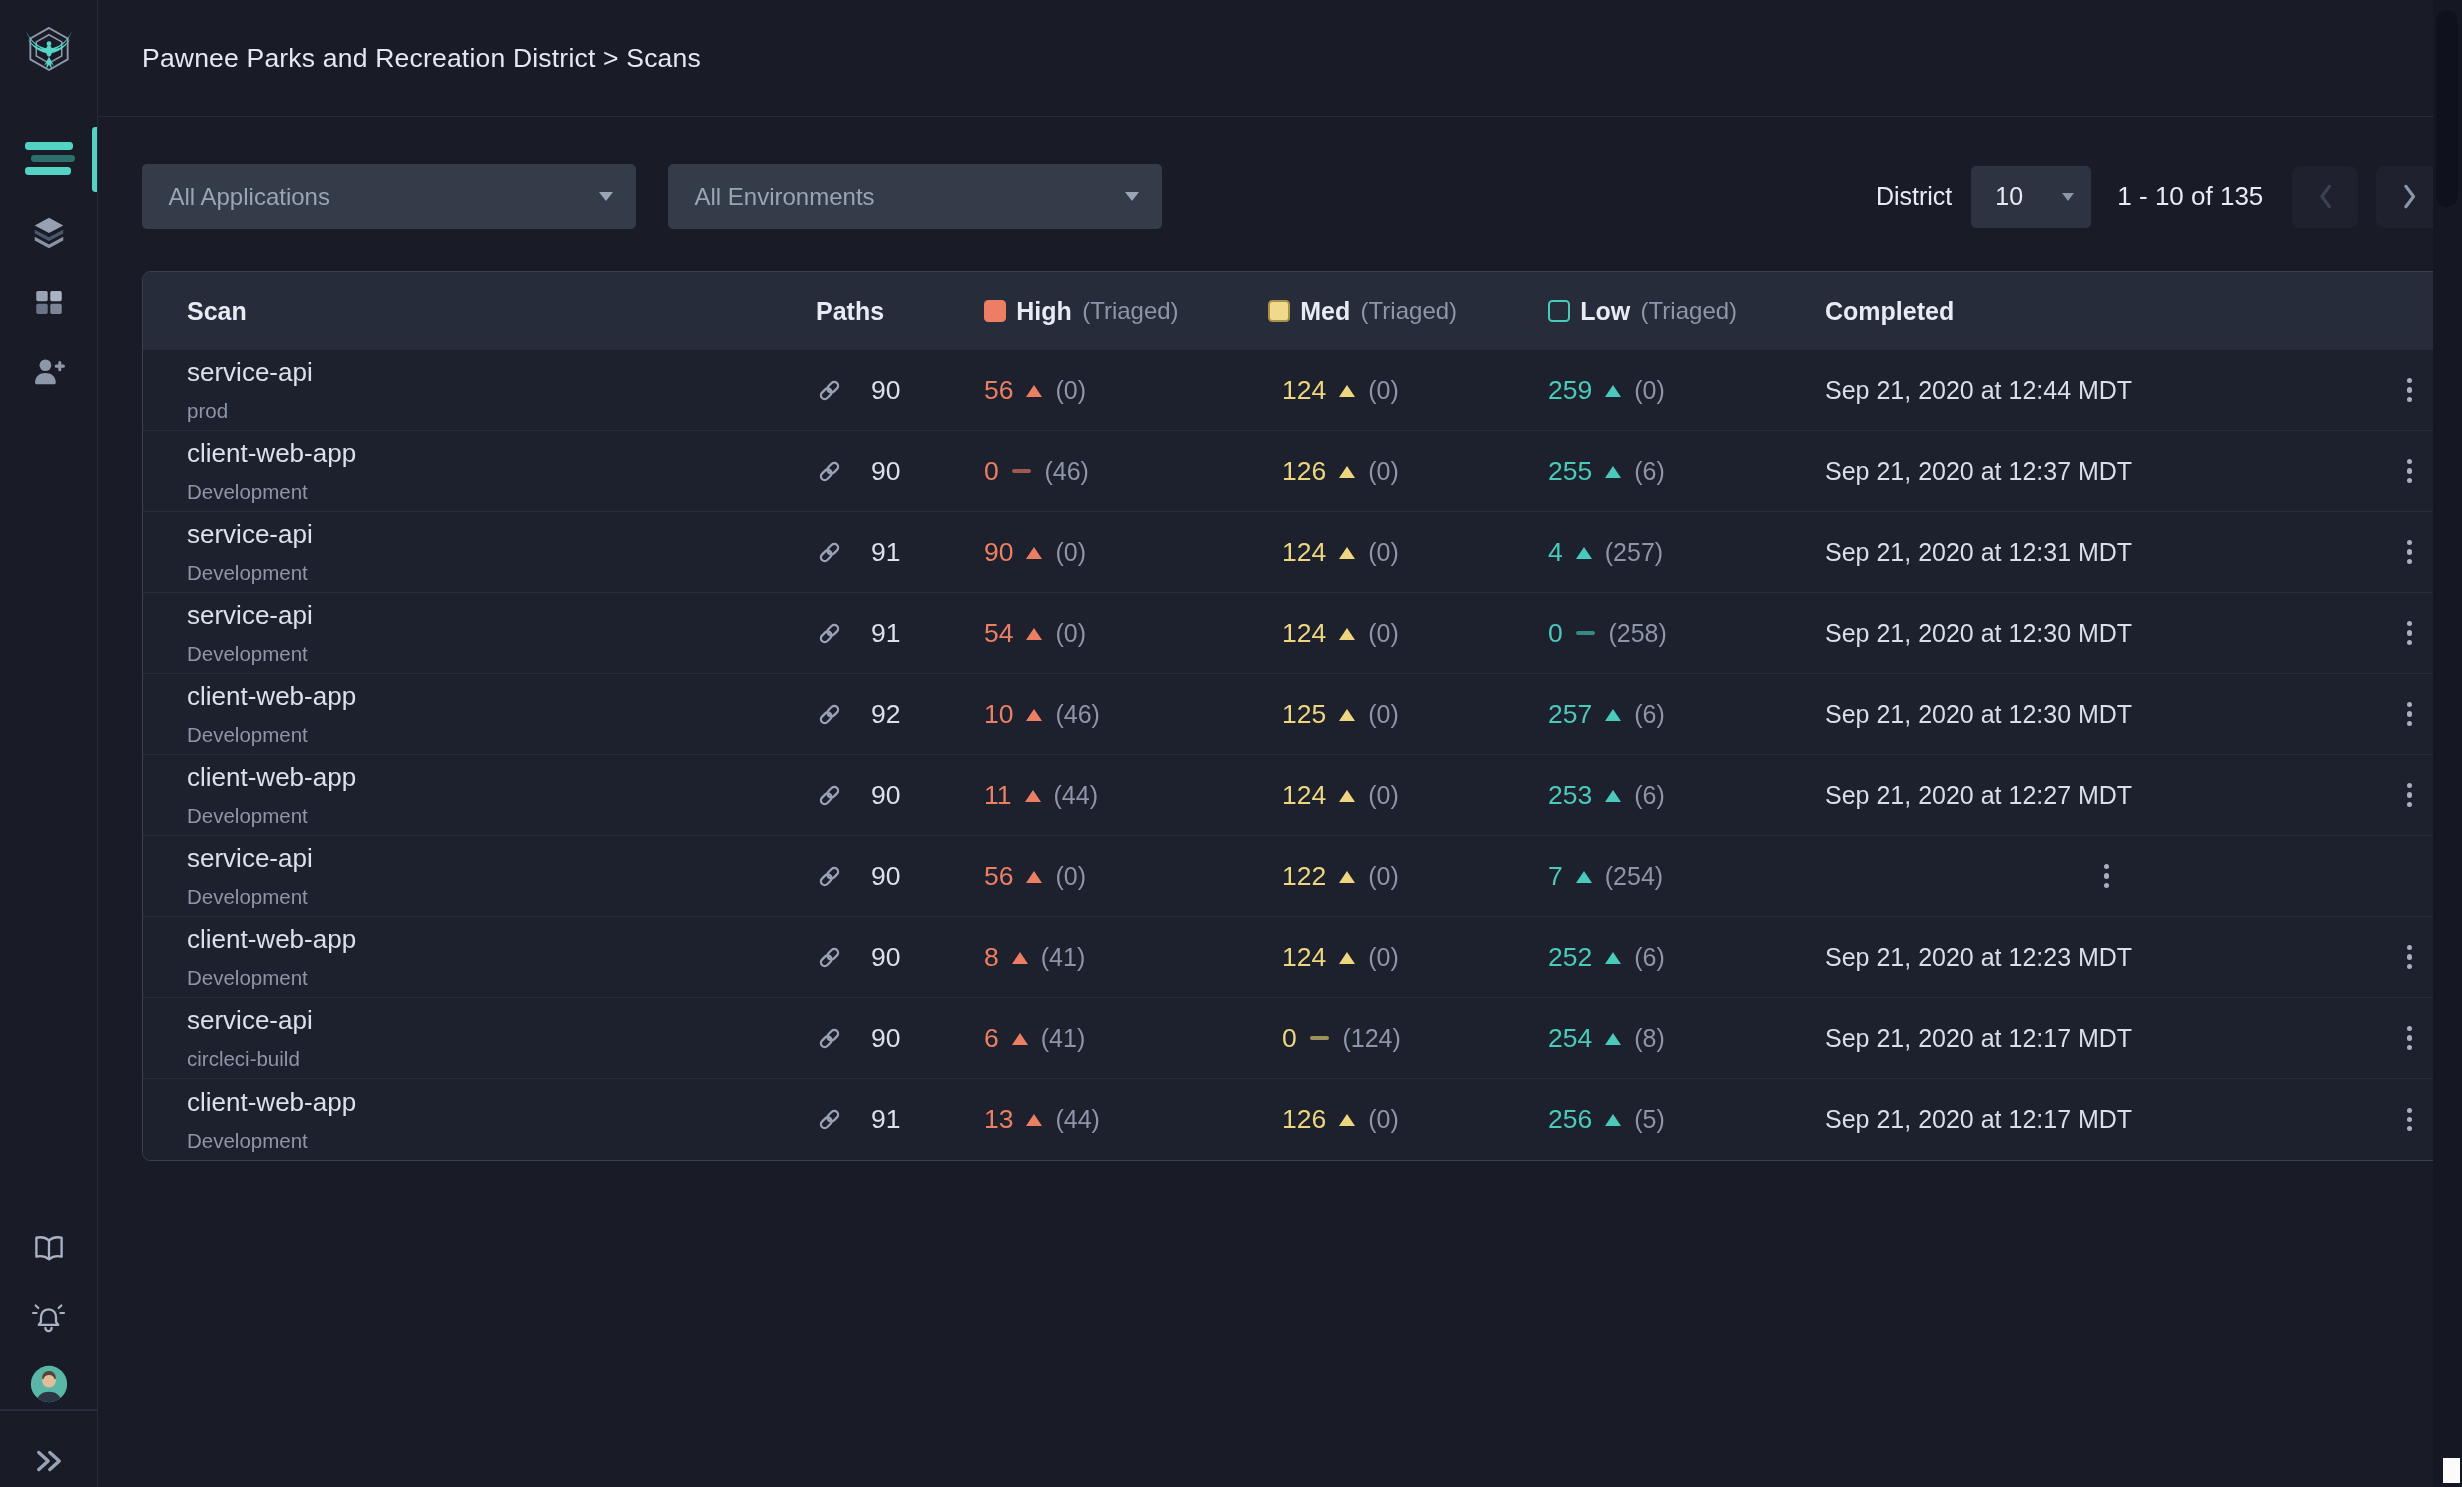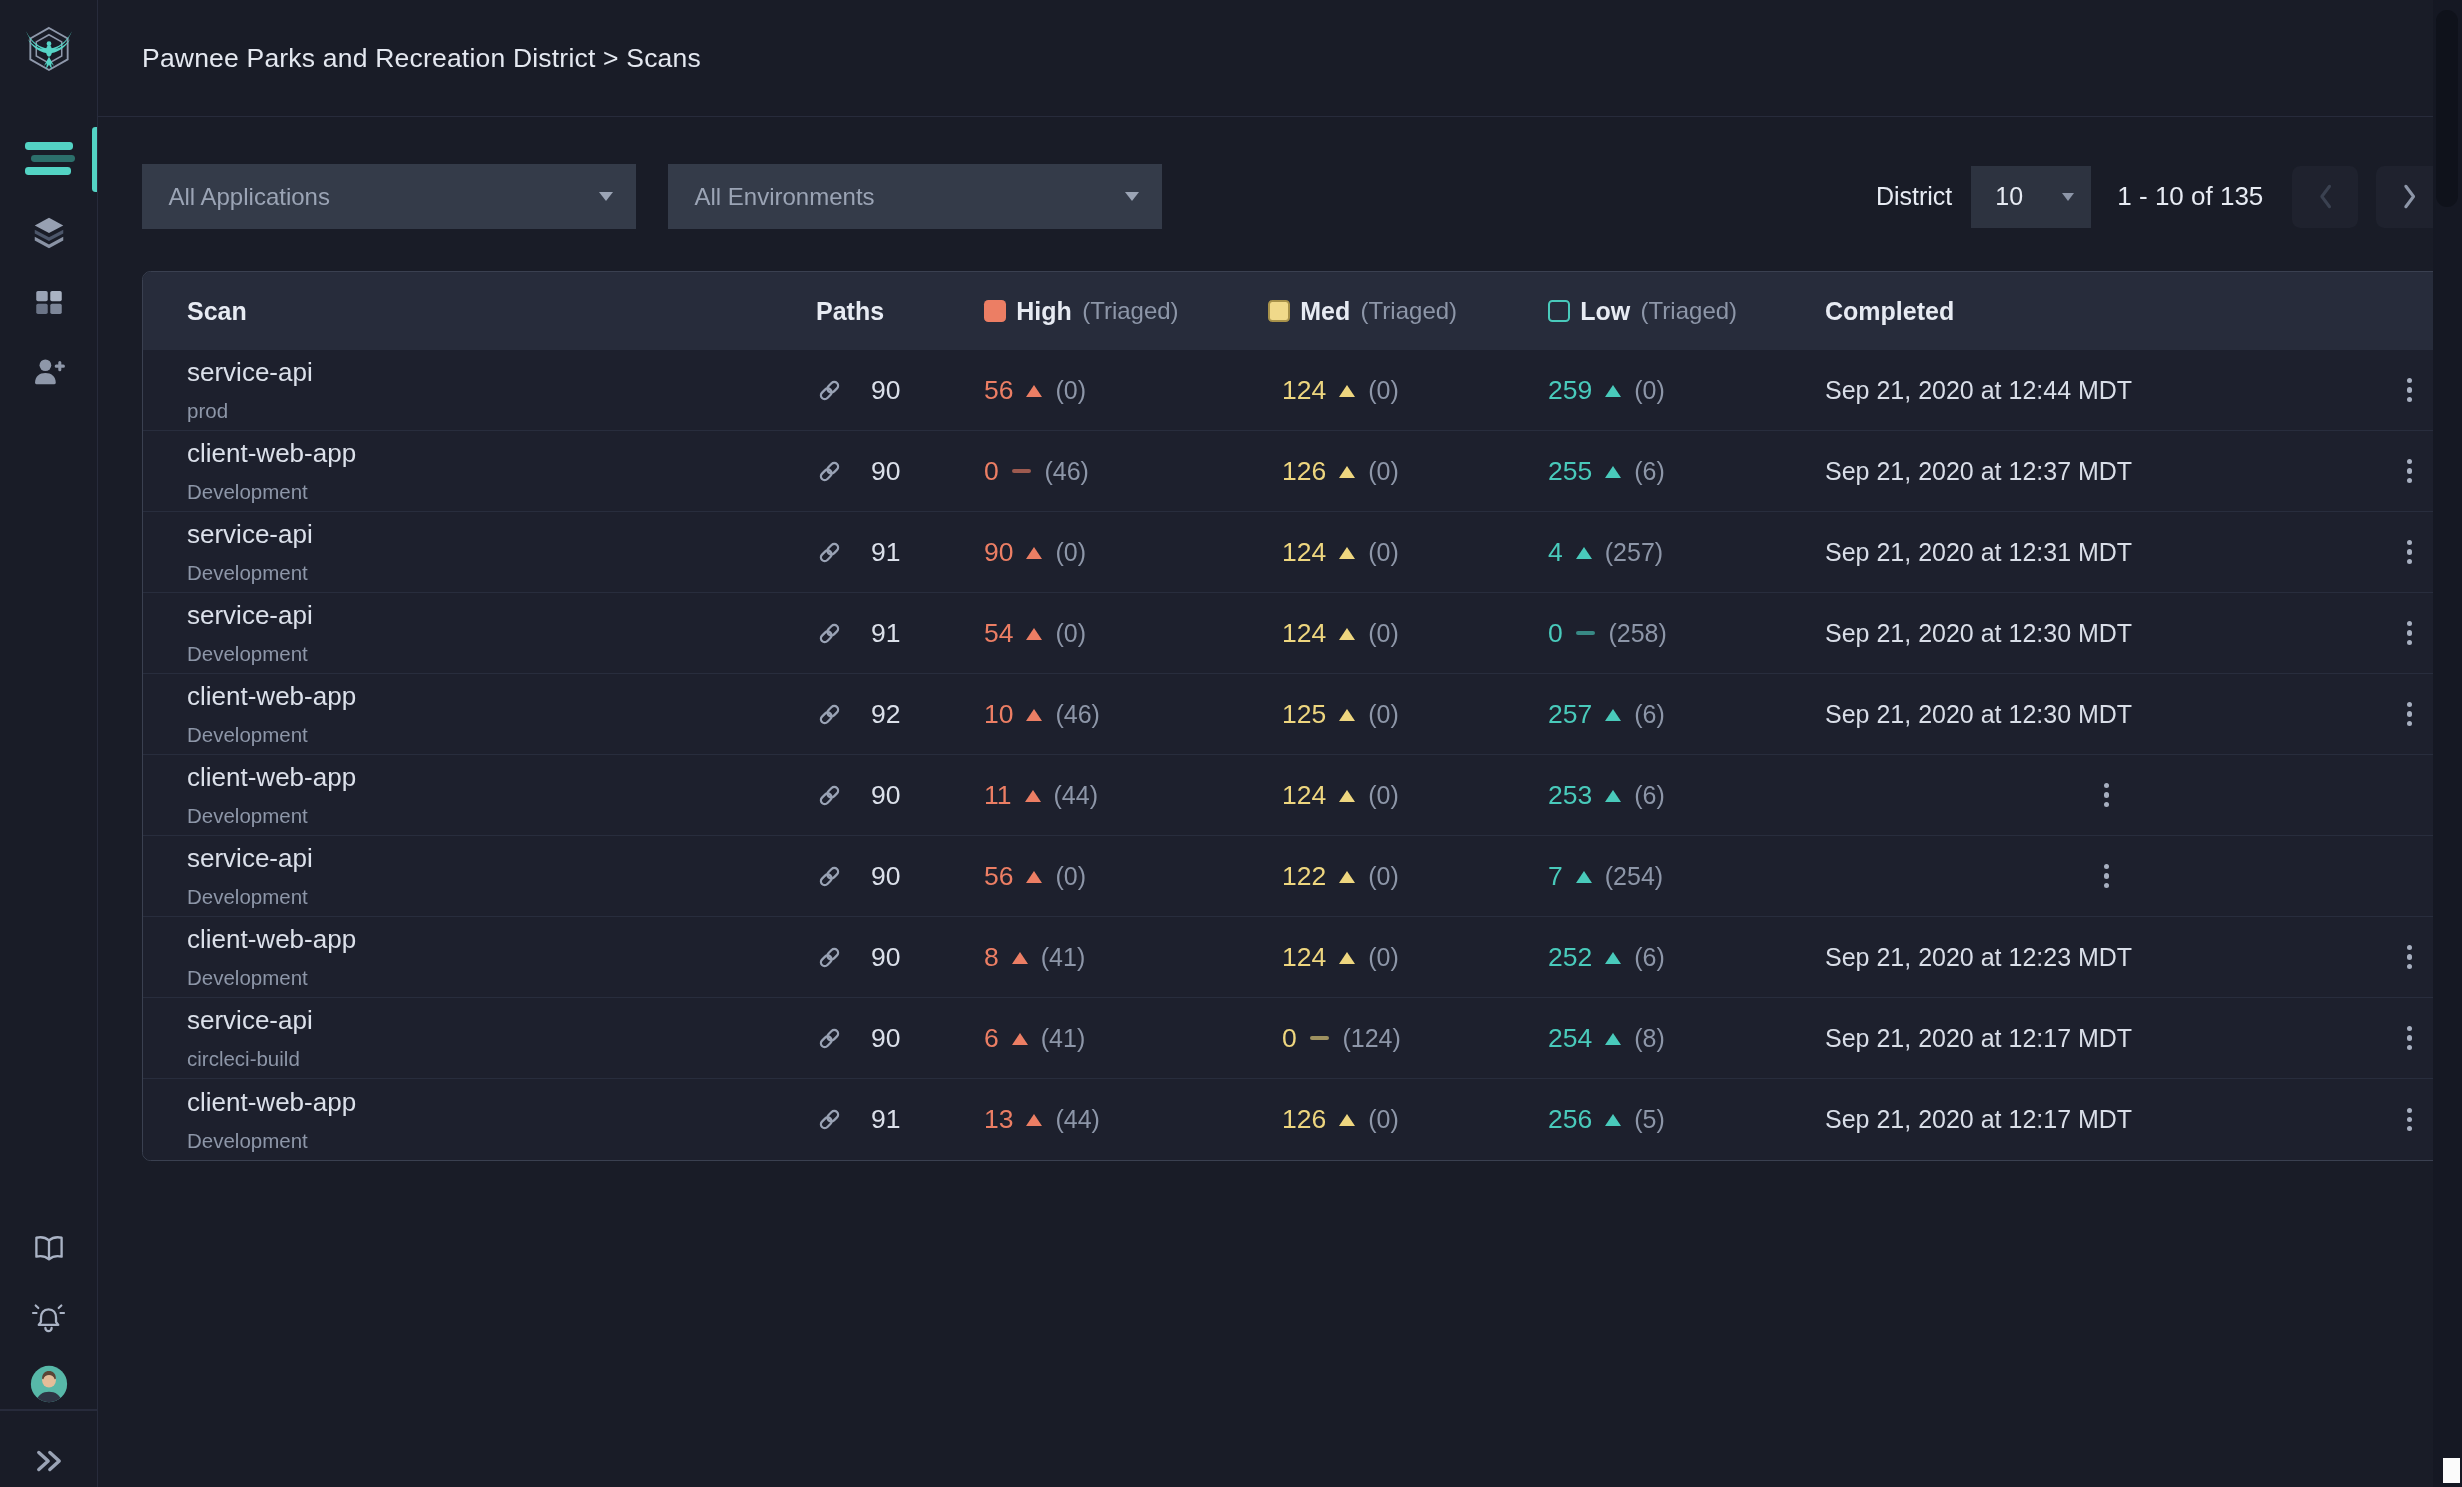--- a/index.html
+++ b/index.html
@@ -33,21 +33,21 @@
   
   .main { flex: 1; display: flex; flex-direction: column; min-width: 0; }
   .topbar { height: 117px; border-bottom: 1.7px solid #272b3b; display: flex; align-items: center; padding-left: 44px; flex: 0 0 117px; }
   .breadcrumb { font-size: 26.5px; color: #e4e8f0; letter-spacing: 0.2px; }
 
   .content { position: relative; flex: 1; padding: 0 19.7px 0 44px; }
 
   
   .controls { margin-top: 47px; display: flex; align-items: center; justify-content: space-between; height: 65px; }
   .filters { display: flex; gap: 32px; }
-  .select { width: 494px; height: 65px; background: #343b49; border-radius: 0; display: flex; align-items: center; justify-content: space-between; padding: 0 23px 0 26.5px; cursor: pointer; }
+  .select { width: 494px; height: 65px; background: #343b49; border-radius: 5px; display: flex; align-items: center; justify-content: space-between; padding: 0 23px 0 26.5px; cursor: pointer; }
   .select .sel-text { font-size: 24px; color: #9ba4b5; }
   .caret { width: 0; height: 0; border-left: 7.7px solid transparent; border-right: 7.7px solid transparent; border-top: 9.4px solid #9ba4b5; }
 
   .pager { display: flex; align-items: center; }
   .pager .display-label { font-size: 25px; color: #e7ebf3; margin-right: 19px; }
   .select.small { width: 120px; height: 62px; background: #2d3340; padding: 0 17px 0 24px; }
   .select.small .sel-text { color: #e7ebf3; font-size: 25px; }
   .select.small .caret { border-left-width: 6.8px; border-right-width: 6.8px; border-top-width: 8.5px; border-top-color: #8d96a8; }
   .range-text { font-size: 26px; color: #e7ebf3; margin: 0 29px 0 26px; white-space: nowrap; }
   .page-btn { width: 66px; height: 62px; border: none; border-radius: 8.5px; background: #1f222e; display: flex; align-items: center; justify-content: center; cursor: pointer; }
@@ -470,20 +470,21 @@
     <div class="cell-sev sev-med">
       <span class="count">124</span>
       <span class="ind up"></span>
       <span class="triaged">(0)</span>
     </div>
     <div class="cell-sev sev-low">
       <span class="count">253</span>
       <span class="ind up"></span>
       <span class="triaged">(6)</span>
     </div>
+    <div class="cell-completed">Sep 21, 2020 at 12:27 MDT</div>
     <div class="kebab">
                 <i></i>
                 <i></i>
                 <i></i>
               </div>
   </div>
 
   <div class="grid-row row">
     <div class="cell-scan">
       <div class="scan-name">service-api</div>

